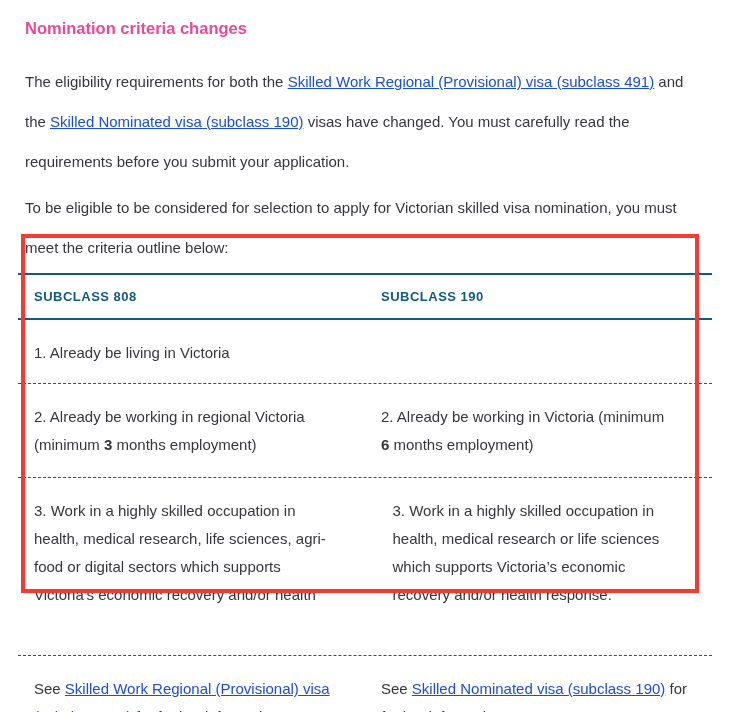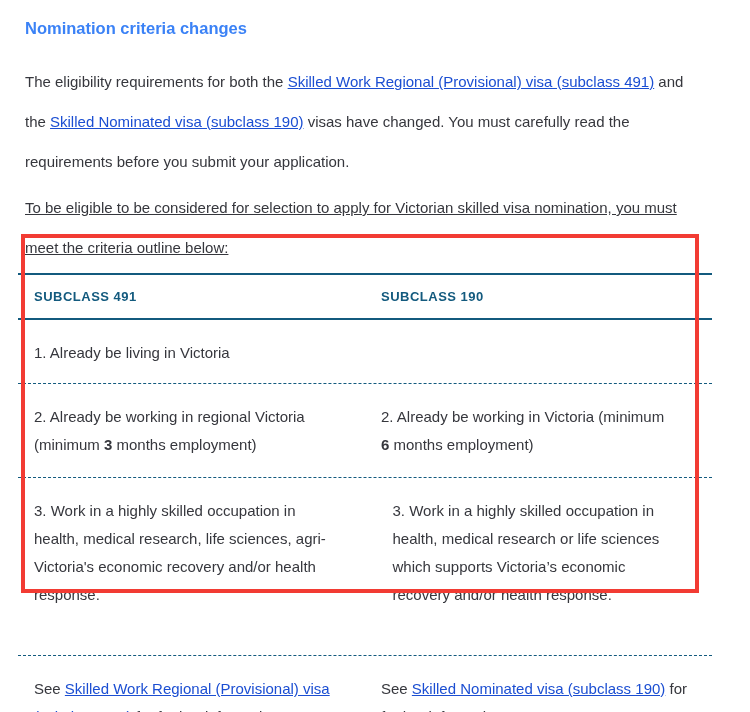--- a/index.html
+++ b/index.html
@@ -1,23 +1,23 @@
 <!DOCTYPE html>
 <html><head>
 <meta charset="utf-8">
 <style>
   html,body{margin:0;padding:0;background:#ffffff;}
   body{font-family:"Liberation Sans", sans-serif; color:#36373d;}
   .page{position:relative;width:750px;height:712px;overflow:hidden;background:#fff;}
   .content{padding:18px 25px 0;}
 
-  .section-heading{margin:0;font-size:16.5px;line-height:20px;font-weight:700;color:#3b82f6;}
+  .section-heading{margin:0;font-size:16.5px;line-height:20px;font-weight:700;color:#ec4899;}
 
   .para{margin:24px 0 0;font-size:15px;line-height:40px;max-width:676px;color:#36373d;}
-  .para-2{margin:6px 0 0;text-decoration:underline;}
+  .para-2{margin:6px 0 0;}
   a.link{color:#1b4ed2;text-decoration:underline;cursor:pointer;}
 
   .tbl{margin:5px 0 0 -7px;width:694px;border-top:2px solid #135a7e;border-bottom:2px solid #135a7e;font-size:15px;}
   .thead{display:flex;border-bottom:2px solid #135a7e;}
   .th{width:347px;box-sizing:border-box;padding:13px 16px 12px;color:#135a7e;font-weight:700;font-size:13px;letter-spacing:0.5px;line-height:18px;}
   .trow{display:flex;box-sizing:border-box;}
   .trow.dashed{border-bottom:1px dashed #135a7e;}
   .r1{height:64px;} .r2{height:94px;justify-content:space-between;} .r3{height:178px;gap:23px;} .rfoot{height:86px;}
   .cell{width:347px;box-sizing:border-box;padding:19px 16px 0;line-height:28px;color:#36373d;}
   .line{display:block;white-space:nowrap;}
@@ -34,21 +34,21 @@
 
     <h3 class="section-heading">Nomination criteria changes</h3>
 
     <p class="para"><span>The eligibility requirements for both the </span><a class="link">Skilled Work Regional (Provisional) visa (subclass 491)</a><span> and the </span><a class="link">Skilled Nominated visa (subclass 190)</a><span> visas have changed. You must carefully read the requirements before you submit your application.</span></p>
 
     <p class="para para-2">To be eligible to be considered for selection to apply for Victorian skilled visa nomination, you must meet the criteria outline below:</p>
 
     <div class="tbl">
 
       <div class="thead">
-        <div class="th">SUBCLASS 491</div>
+        <div class="th">SUBCLASS 808</div>
         <div class="th">SUBCLASS 190</div>
       </div>
 
       <div class="trow dashed r1">
         <div class="cell">
           <span class="line">1. Already be living in Victoria</span>
         </div>
       </div>
 
       <div class="trow dashed r2">
@@ -59,22 +59,22 @@
         <div class="cell">
           <span class="line">2. Already be working in Victoria (minimum</span>
           <span class="line"><span></span><span class="bold-num">6</span><span> months employment)</span></span>
         </div>
       </div>
 
       <div class="trow dashed r3">
         <div class="cell">
           <span class="line">3. Work in a highly skilled occupation in</span>
           <span class="line">health, medical research, life sciences, agri-</span>
+          <span class="line">food or digital sectors which supports</span>
           <span class="line">Victoria's economic recovery and/or health</span>
-          <span class="line">response.</span>
         </div>
         <div class="cell">
           <span class="line">3. Work in a highly skilled occupation in</span>
           <span class="line">health, medical research or life sciences</span>
           <span class="line">which supports Victoria’s economic</span>
           <span class="line">recovery and/or health response.</span>
         </div>
       </div>
 
       <div class="trow rfoot">

